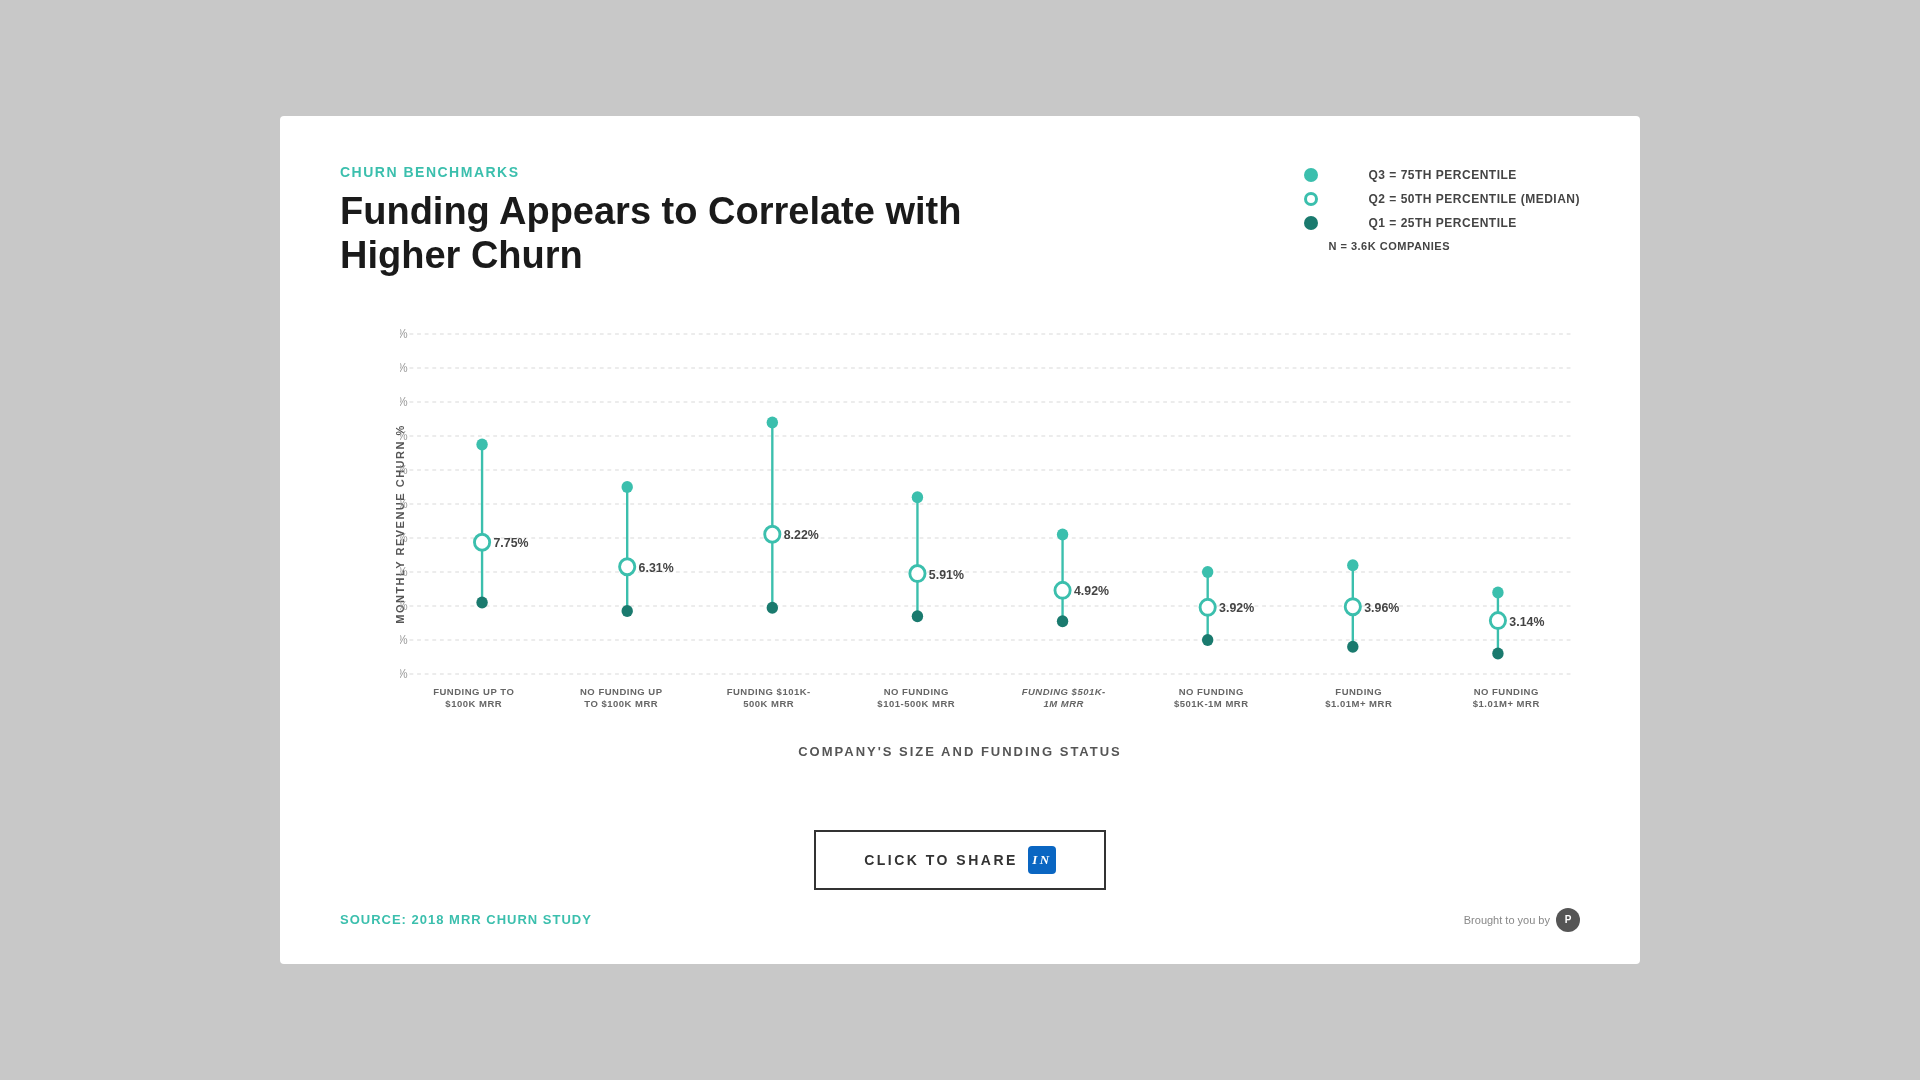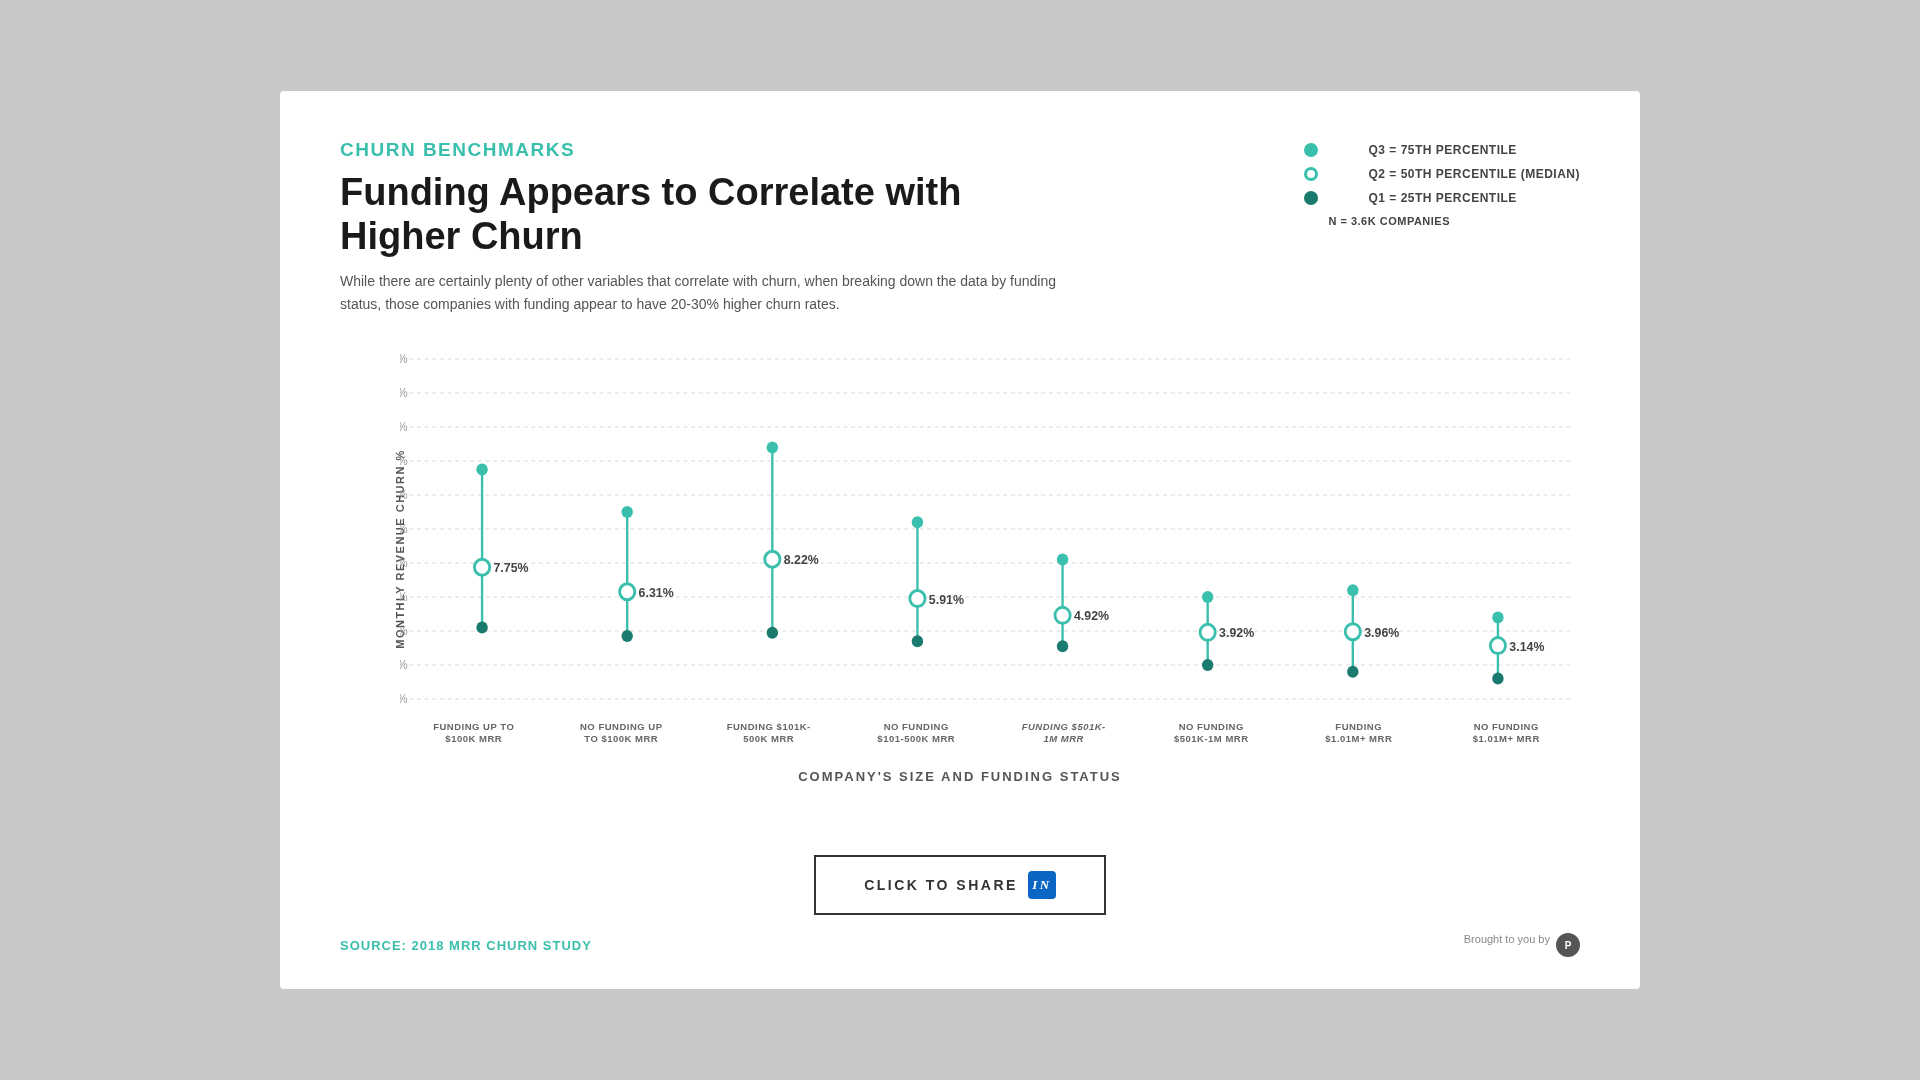--- a/index.html
+++ b/index.html
@@ -21,21 +21,21 @@
     }
     .header-row {
       display: flex;
       justify-content: space-between;
       align-items: flex-start;
       margin-bottom: 24px;
     }
     .header-left { max-width: 720px; }
     .category-label {
       color: #3bbfad;
-      font-size: 19px;
+      font-size: 14px;
       font-weight: 700;
       letter-spacing: 1.5px;
       text-transform: uppercase;
       margin-bottom: 10px;
     }
     .main-title {
       font-size: 38px;
       font-weight: 900;
       color: #1a1a1a;
       line-height: 1.15;
@@ -110,21 +110,21 @@
 
     
     .chart-svg {
       position: absolute;
       left: 0; top: 0;
       width: 100%;
       height: calc(100% - 40px);
     }
     .x-labels {
       position: absolute;
-      bottom: 4px;
+      bottom: 14px;
       left: 0;
       right: 0;
       height: 40px;
       display: flex;
       justify-content: space-between;
     }
     .x-label-group {
       flex: 1;
       display: flex;
       flex-direction: column;
@@ -197,20 +197,21 @@
       font-size: 13px;
       color: #3bbfad;
       font-weight: 700;
       letter-spacing: 1px;
       text-transform: uppercase;
     }
     .brought-by {
       font-size: 11px;
       color: #888;
       display: flex;
+      align-items: center;
       gap: 6px;
     }
     .logo-circle {
       width: 24px;
       height: 24px;
       background: #555;
       border-radius: 50%;
       display: flex;
       align-items: center;
       justify-content: center;
@@ -220,21 +221,20 @@
     }
   </style>
 </head>
 <body>
 
 <div class="card">
   <div class="header-row">
     <div class="header-left">
       <div class="category-label">Churn Benchmarks</div>
       <div class="main-title">Funding Appears to Correlate with Higher Churn</div>
-      <div class="subtitle">While there are certainly plenty of other variables that correlate with churn, when breaking down the data by funding status, those companies with funding appear to have 20-30% higher churn rates.</div>
     </div>
     <div class="legend">
       <div class="legend-item">
         <div class="legend-dot filled"></div>
         <span>Q3 = 75TH PERCENTILE</span>
       </div>
       <div class="legend-item">
         <div class="legend-dot outline"></div>
         <span>Q2 = 50TH PERCENTILE (MEDIAN)</span>
       </div>

